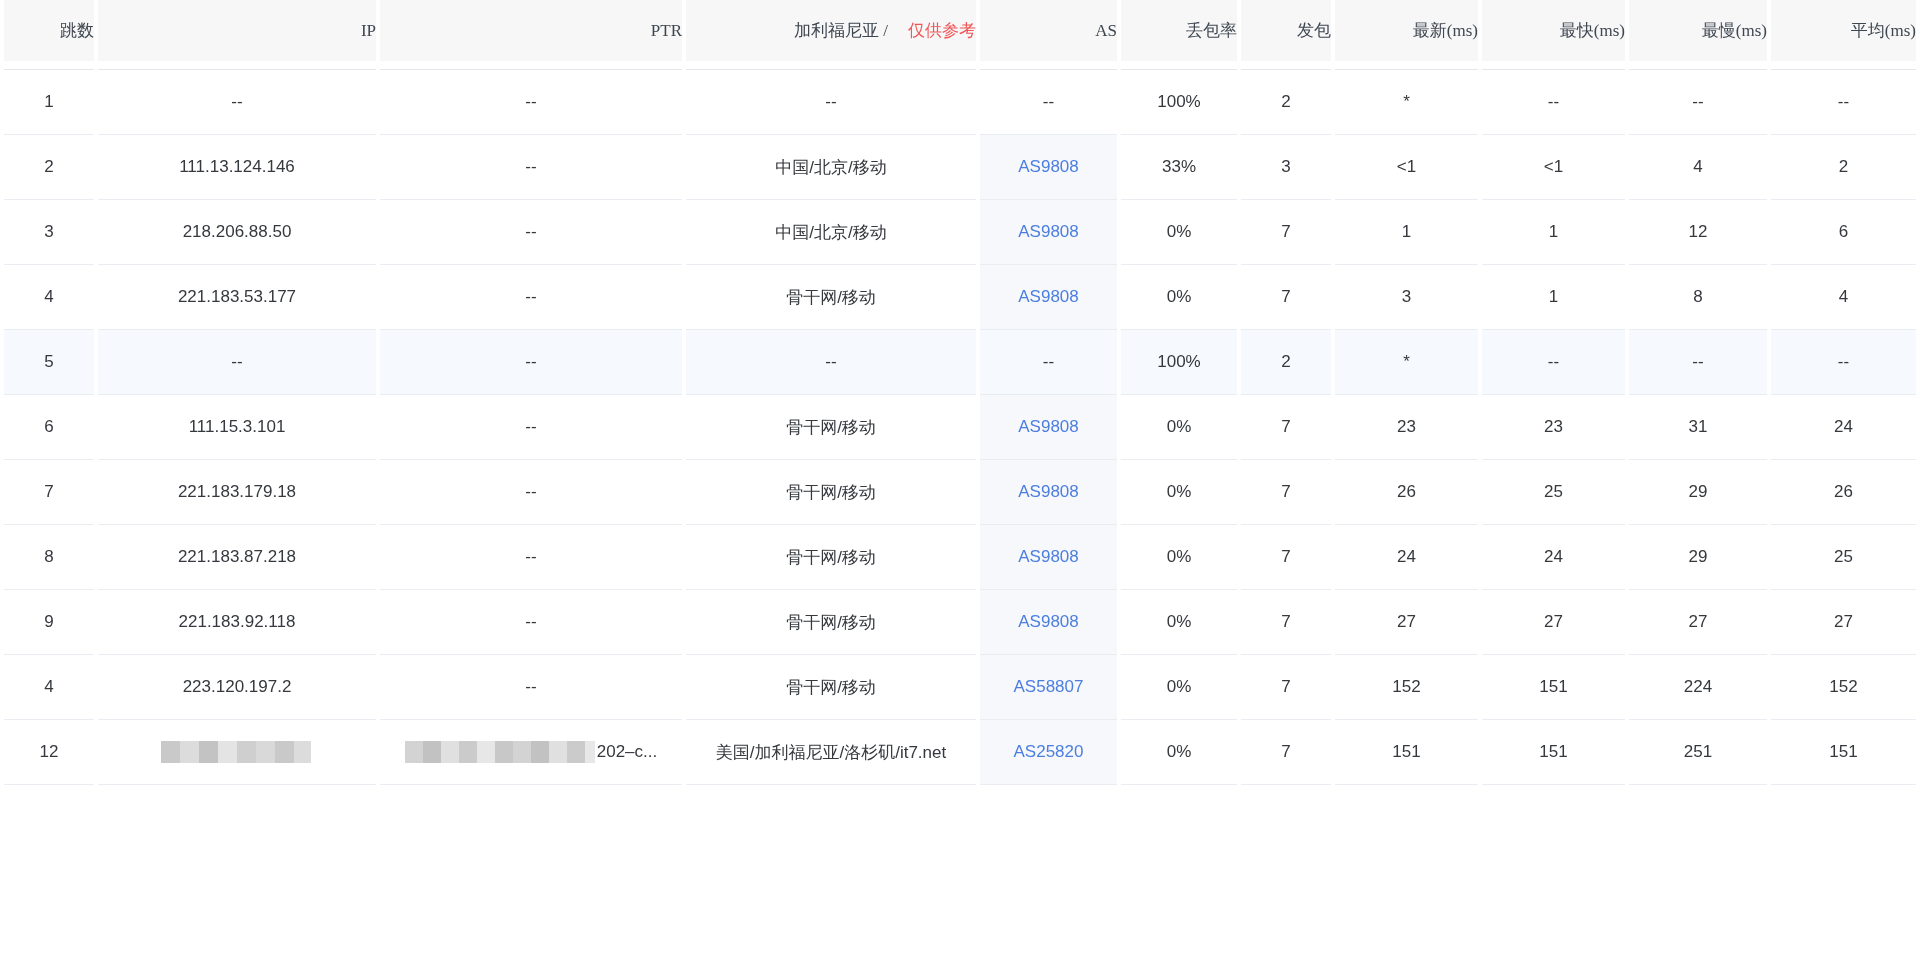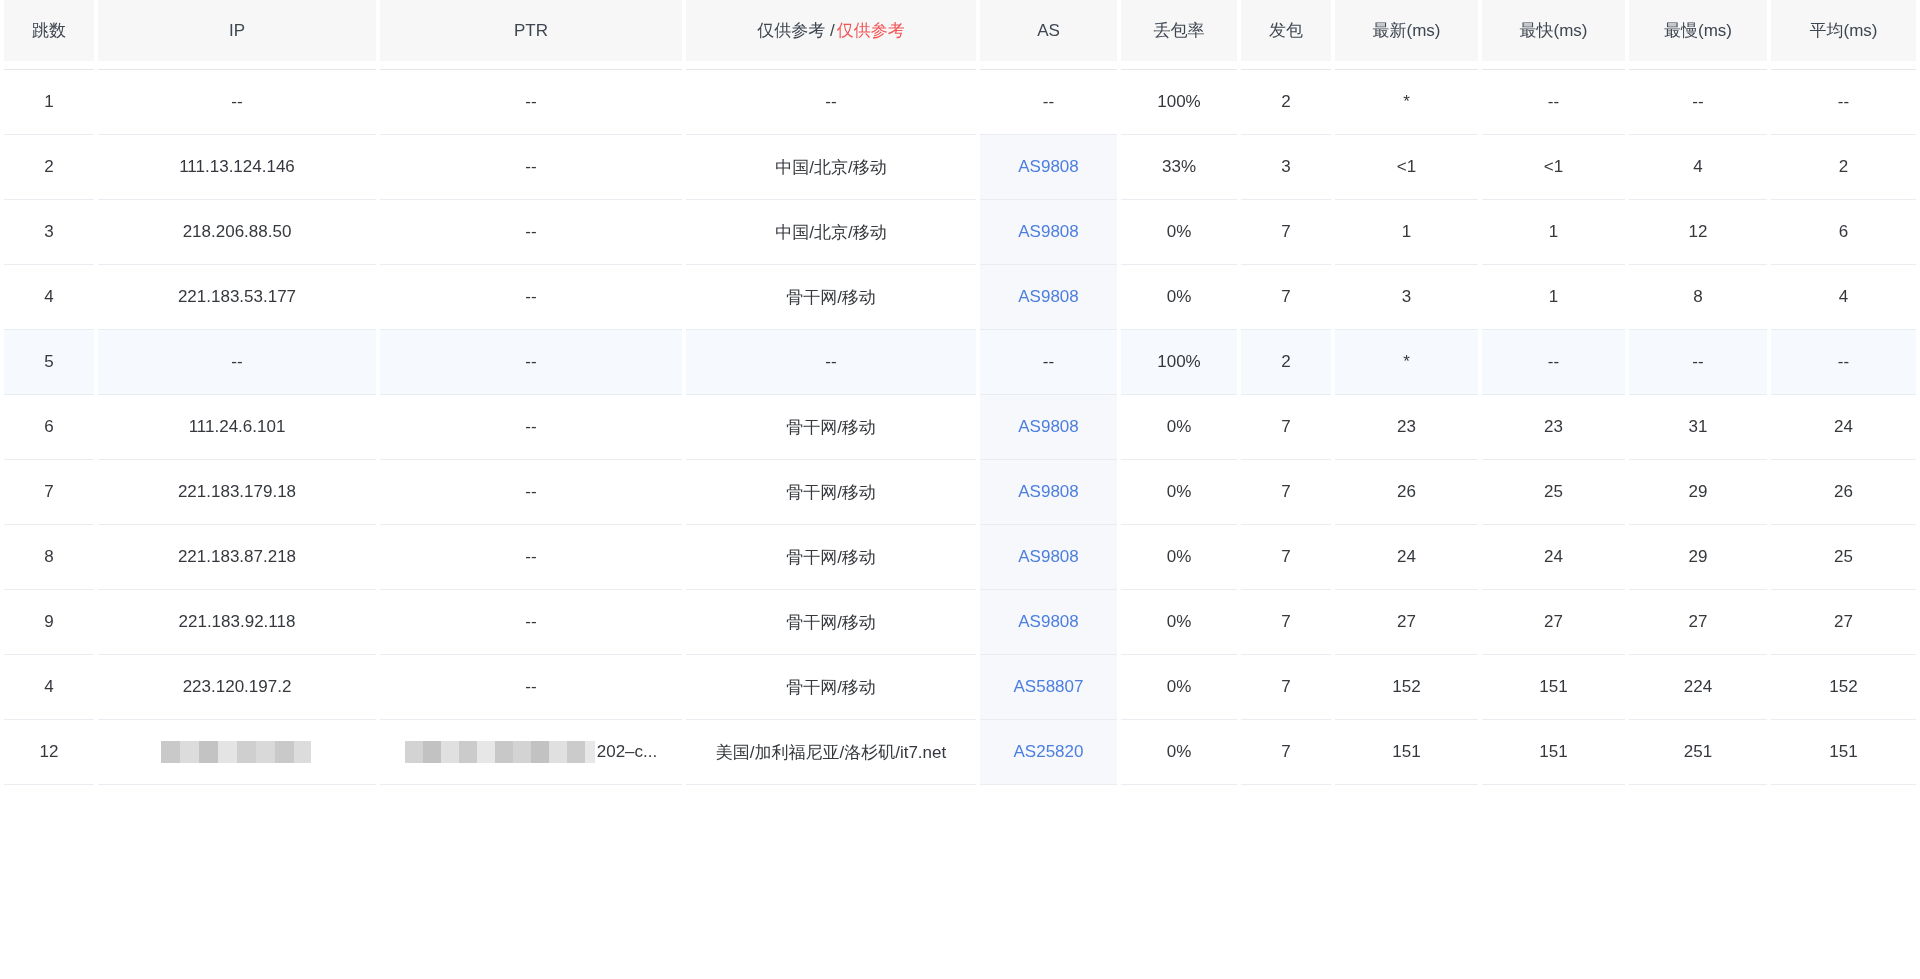--- a/index.html
+++ b/index.html
@@ -21,24 +21,25 @@
     color: #3e4650;
     border-bottom: 1px solid #e4e7ec;
     vertical-align: top;
   }
   .hcell {
     height: 61px;
     margin-bottom: 8px;
     background: #f7f7f8;
     display: flex;
     align-items: center;
-    justify-content: center;
+    justify-content: flex-end;
     white-space: nowrap;
-  }
-  .hcell .red { color: #f15656; margin-left: 2px; }
+    font-family: Liberation Serif, serif;
+  }
+  .hcell .red { color: #f15656; margin-left: 20px; }
   tbody td {
     height: 64px;
     text-align: center;
     vertical-align: middle;
     font-size: 17px;
     color: #35383d;
     border-bottom: 1px solid #e9ecf1;
     white-space: nowrap;
     overflow: hidden;
     padding: 0;
@@ -100,21 +101,21 @@
             <span>IP</span>
           </div>
         </th>
       <th>
           <div class="hcell">
             <span>PTR</span>
           </div>
         </th>
       <th>
           <div class="hcell">
-            <span>仅供参考 /</span>
+            <span>加利福尼亚 /</span>
             <span class="red">仅供参考</span>
           </div>
         </th>
       <th>
           <div class="hcell">
             <span>AS</span>
           </div>
         </th>
       <th>
           <div class="hcell">
@@ -209,21 +210,21 @@
         <td>--</td>
         <td>100%</td>
         <td>2</td>
         <td>*</td>
         <td>--</td>
         <td>--</td>
         <td>--</td>
       </tr>
       <tr>
         <td>6</td>
-        <td>111.24.6.101</td>
+        <td>111.15.3.101</td>
         <td>--</td>
         <td>骨干网/移动</td>
         <td class="as-col"><a href="#">AS9808</a></td>
         <td>0%</td>
         <td>7</td>
         <td>23</td>
         <td>23</td>
         <td>31</td>
         <td>24</td>
       </tr>

